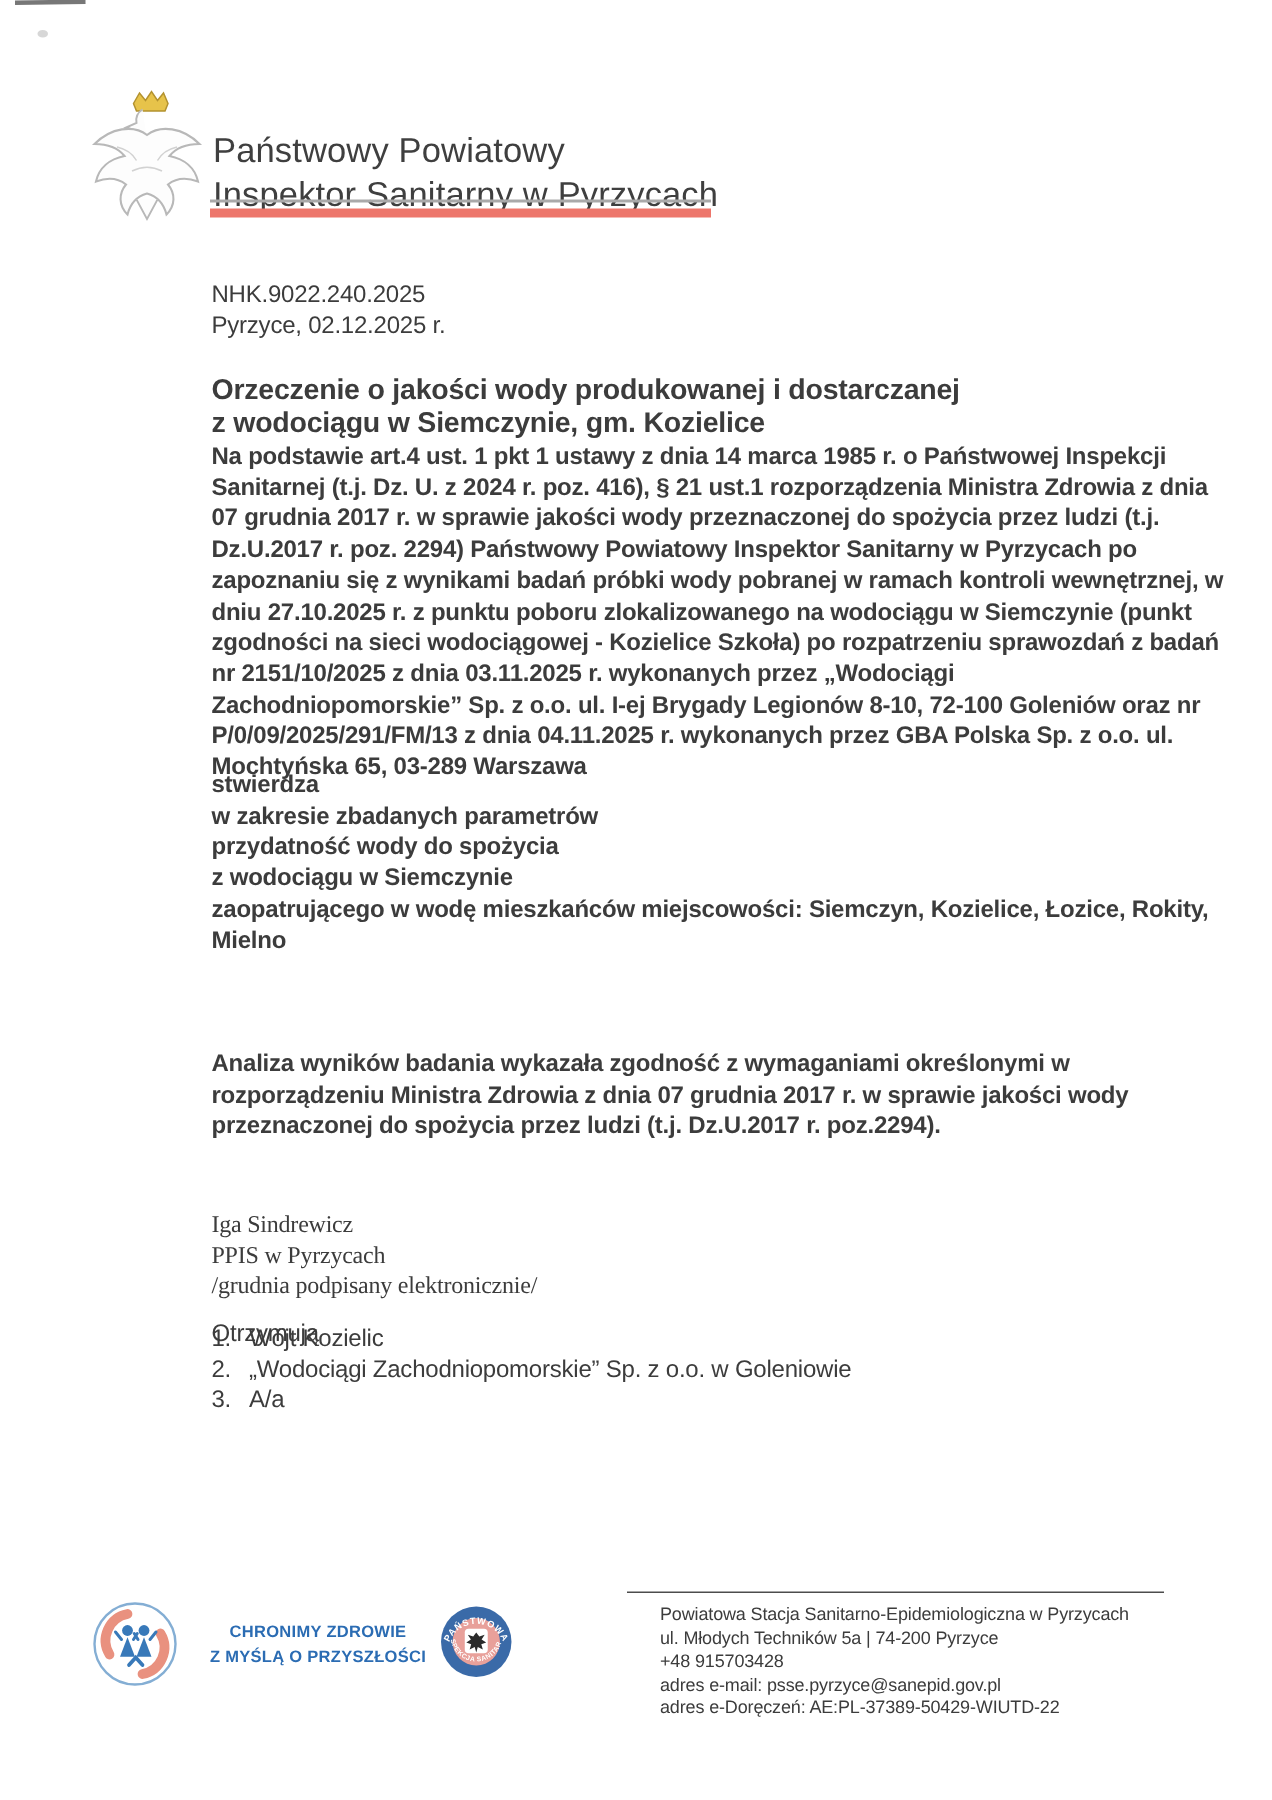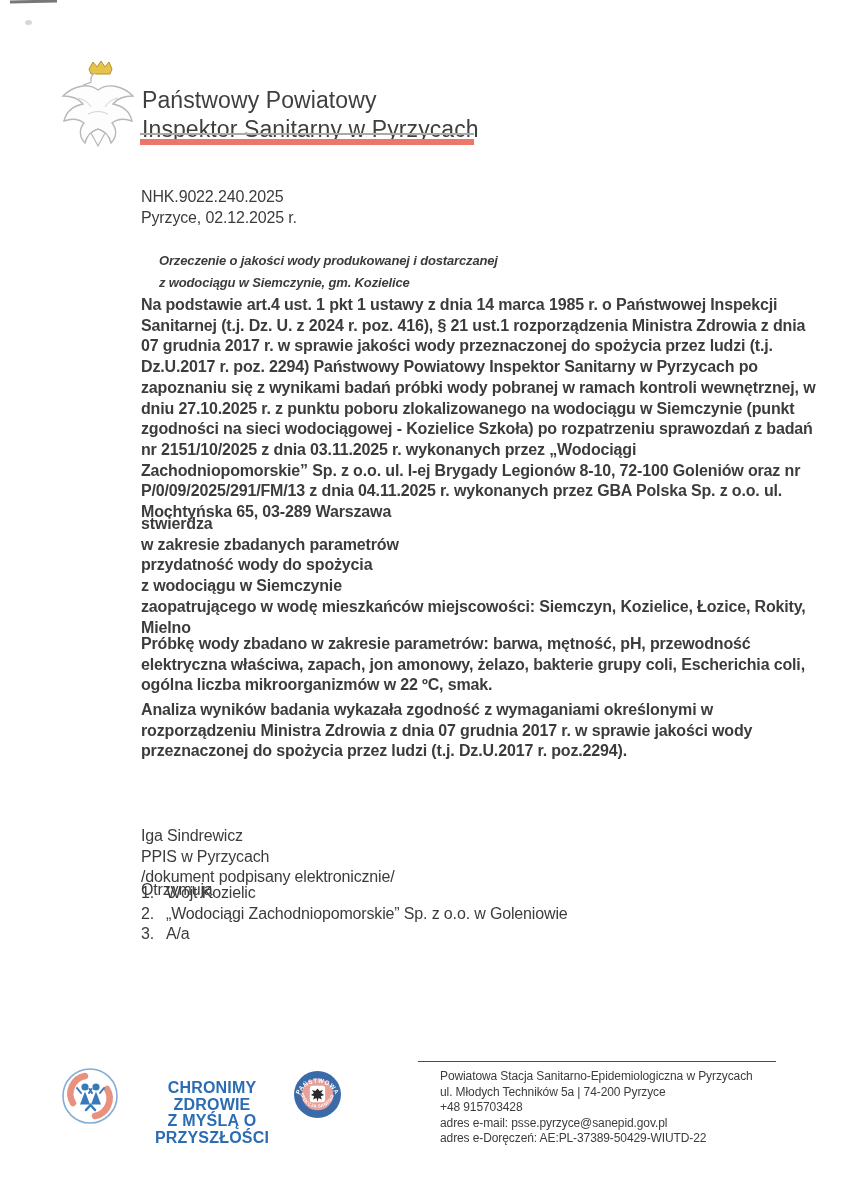--- a/index.html
+++ b/index.html
@@ -36,37 +36,37 @@
   }
   .rule-gray { left: 140px; top: 133px; width: 334px; height: 1.5px; background: #a9a9a9; }
   .rule-red  { left: 140px; top: 139px; width: 334px; height: 5.5px; }
 
   
   .txt { font-size: 16px; line-height: 20.7px; letter-spacing: -0.15px; color: #3c3c3c; }
   .ml  { white-space: pre-line; font-weight: bold; }
   .bold { font-weight: bold; }
 
   .ref-block   { left: 141px; top: 186px; line-height: 21px; }
-  .doc-title   { left: 159px; top: 250px; width: 560px; font-size: 13px; line-height: 21.5px; font-style: italic; }
+  .doc-title   { left: 141px; top: 250px; width: 560px; font-size: 19px; line-height: 21.5px; }
   .p-legal     { left: 141px; top: 295px; width: 690px; }
   .p-ruling    { left: 141px; top: 514px; width: 690px; }
   .p-params    { left: 141px; top: 634px; width: 690px; }
   .p-analysis  { left: 141px; top: 700px; width: 690px; }
-  .sig-block   { left: 141px; top: 826px; }
+  .sig-block   { left: 141px; top: 807px; font-family: Liberation Serif, serif; }
   .recip-head  { left: 141px; top: 880px; }
   .recip-list  { left: 141px; top: 883px; }
   .recip-row   { display: flex; line-height: 20.7px; }
   .recip-num   { width: 25px; flex: 0 0 25px; }
 
   
   .hands-logo  { left: 61px; top: 1067px; }
   .slogan {
     left: 132px; top: 1080px; width: 160px;
     text-align: center; font-weight: bold;
-    font-size: 16px; line-height: 16.5px; letter-spacing: .2px;
+    font-size: 11px; line-height: 16.5px; letter-spacing: .2px;
   }
   .badge       { left: 293px; top: 1070px; }
   .footer-rule { left: 418px; top: 1061px; width: 358px; height: 1.3px; background: #4c4c4c; }
   .contact {
     left: 420px; top: 1069px; width: 400px;
     font-size: 12px; line-height: 15.6px; letter-spacing: -0.1px; color: #3c3c3c; margin-left: 20px;
   }
 </style>
 </head>
 <body>
@@ -111,32 +111,29 @@
 P/0/09/2025/291/FM/13 z dnia 04.11.2025 r. wykonanych przez GBA Polska Sp. z o.o. ul.
 Mochtyńska 65, 03-289 Warszawa</div>
 
   <div class="abs txt ml bold p-ruling">stwierdza
 w zakresie zbadanych parametrów
 przydatność wody do spożycia
 z wodociągu w Siemczynie
 zaopatrującego w wodę mieszkańców miejscowości: Siemczyn, Kozielice, Łozice, Rokity,
 Mielno</div>
 
-  <div class="abs txt ml p-params">Próbkę wody zbadano w zakresie parametrów: barwa, mętność, pH, przewodność
-elektryczna właściwa, zapach, jon amonowy, żelazo, bakterie grupy coli, Escherichia coli,
-ogólna liczba mikroorganizmów w 22 ºC, smak.</div>
 
   <div class="abs txt ml p-analysis">Analiza wyników badania wykazała zgodność z wymaganiami określonymi w
 rozporządzeniu Ministra Zdrowia z dnia 07 grudnia 2017 r. w sprawie jakości wody
 przeznaczonej do spożycia przez ludzi (t.j. Dz.U.2017 r. poz.2294).</div>
 
   <div class="abs txt sig-block">
     <div>Iga Sindrewicz</div>
     <div>PPIS w Pyrzycach</div>
-    <div>/dokument podpisany elektronicznie/</div>
+    <div>/grudnia podpisany elektronicznie/</div>
   </div>
 
   <div class="abs txt recip-head">Otrzymują</div>
   <div class="abs txt recip-list">
     <div class="recip-row">
       <span class="recip-num">1.</span>
       <span>Wójt Kozielic</span>
     </div>
     <div class="recip-row">
       <span class="recip-num">2.</span>

